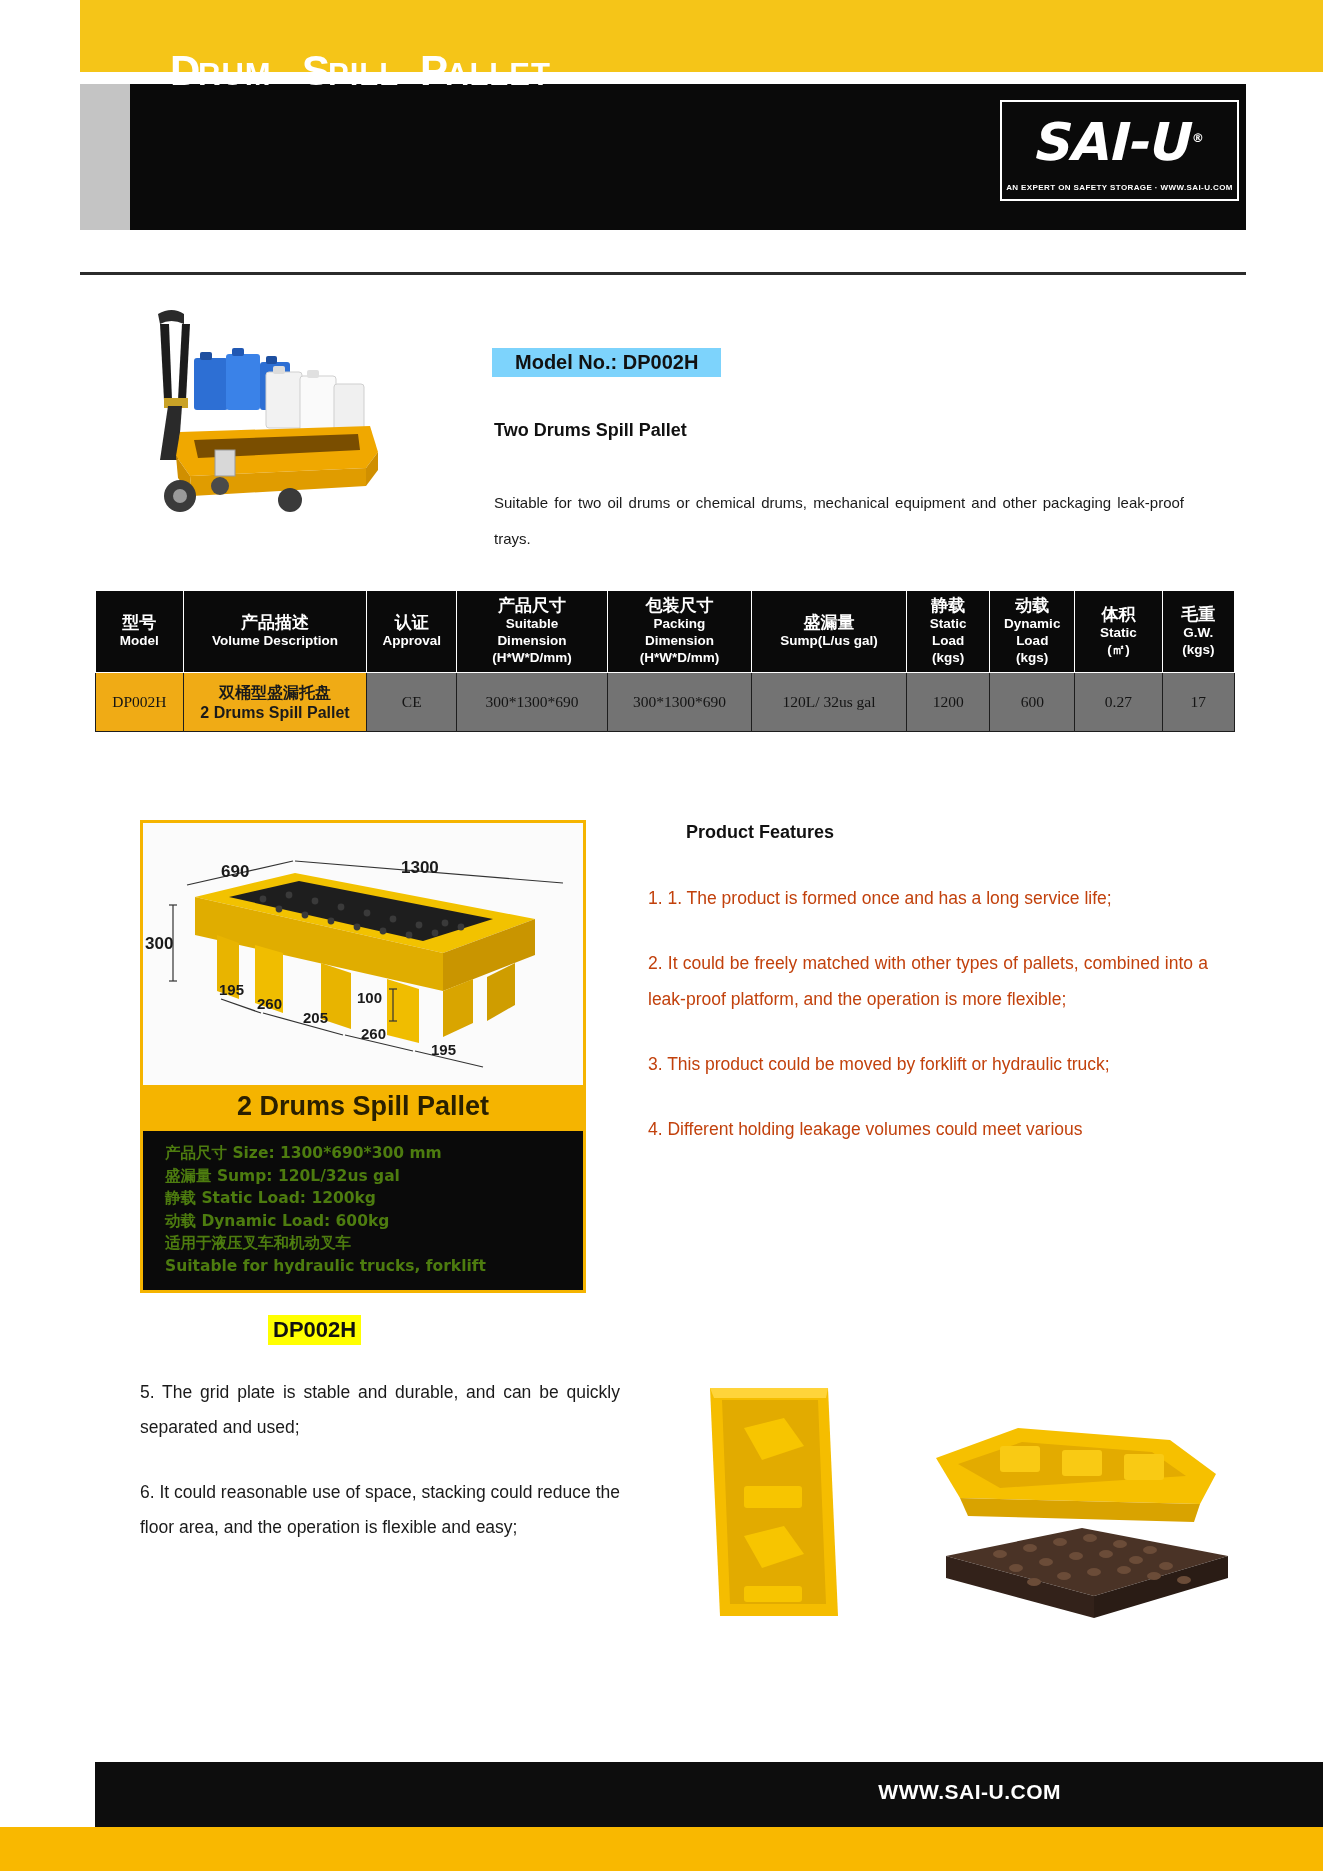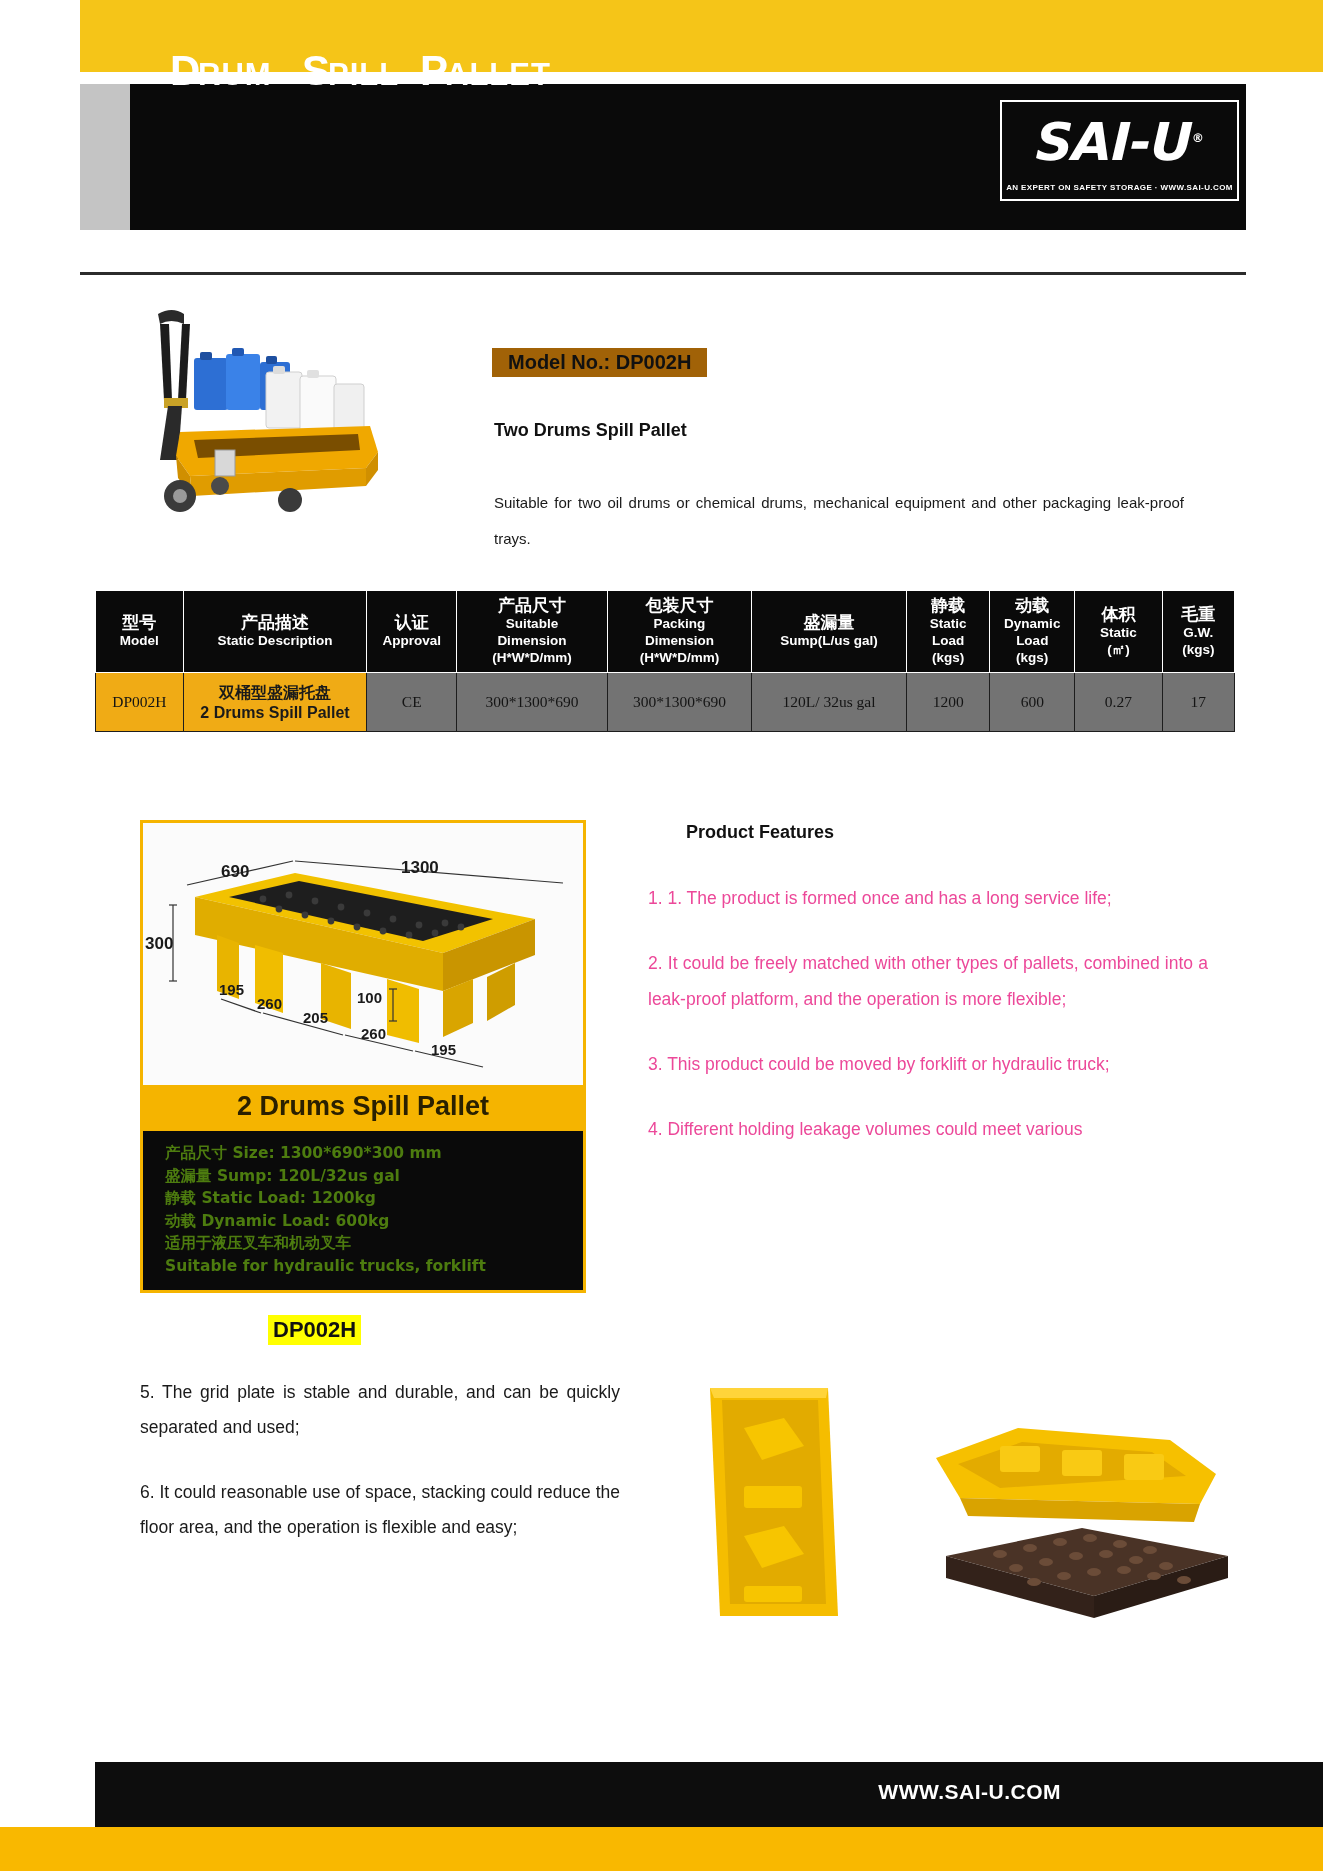--- a/index.html
+++ b/index.html
@@ -110,25 +110,25 @@
   
   .photo-truck {
     position: absolute;
     left: 120px; top: 300px;
     width: 270px; height: 230px;
   }
 
   .model-badge {
     position: absolute;
     left: 492px; top: 348px;
-    background: #a16207;
+    background: #7dd3fc;
     color: #111111;
     font-weight: bold;
     font-size: 20px;
-    padding: 3px 16px;
+    padding: 3px 23px;
     font-family: "Liberation Sans", sans-serif;
   }
   .subtitle {
     position: absolute;
     left: 494px; top: 420px;
     color: #111111;
     font-weight: bold;
     font-size: 18px;
   }
   .intro-para {
@@ -254,21 +254,21 @@
   }
   .features-list {
     position: absolute;
     left: 648px; top: 880px;
     width: 560px;
   }
   .features-list p {
     margin: 0 0 29px 0;
     font-size: 17.5px;
     line-height: 36px;
-    color: #ec4899;
+    color: #c2410c;
     text-align: justify;
   }
 
   
   .features-lower {
     position: absolute;
     left: 140px; top: 1375px;
     width: 480px;
   }
   .features-lower p {
@@ -407,21 +407,21 @@
       <col style="width:70px">
   </colgroup>
   <thead>
     <tr>
       <th>
         <span class="cn">型号</span>
         <span>Model</span>
       </th>
       <th>
         <span class="cn">产品描述</span>
-        <span>Static Description</span>
+        <span>Volume Description</span>
       </th>
       <th>
         <span class="cn">认证</span>
         <span>Approval</span>
       </th>
       <th>
         <span class="cn">产品尺寸</span>
         <span>Suitable</span><br>
         <span>Dimension</span><br>
         <span>(H*W*D/mm)</span>

